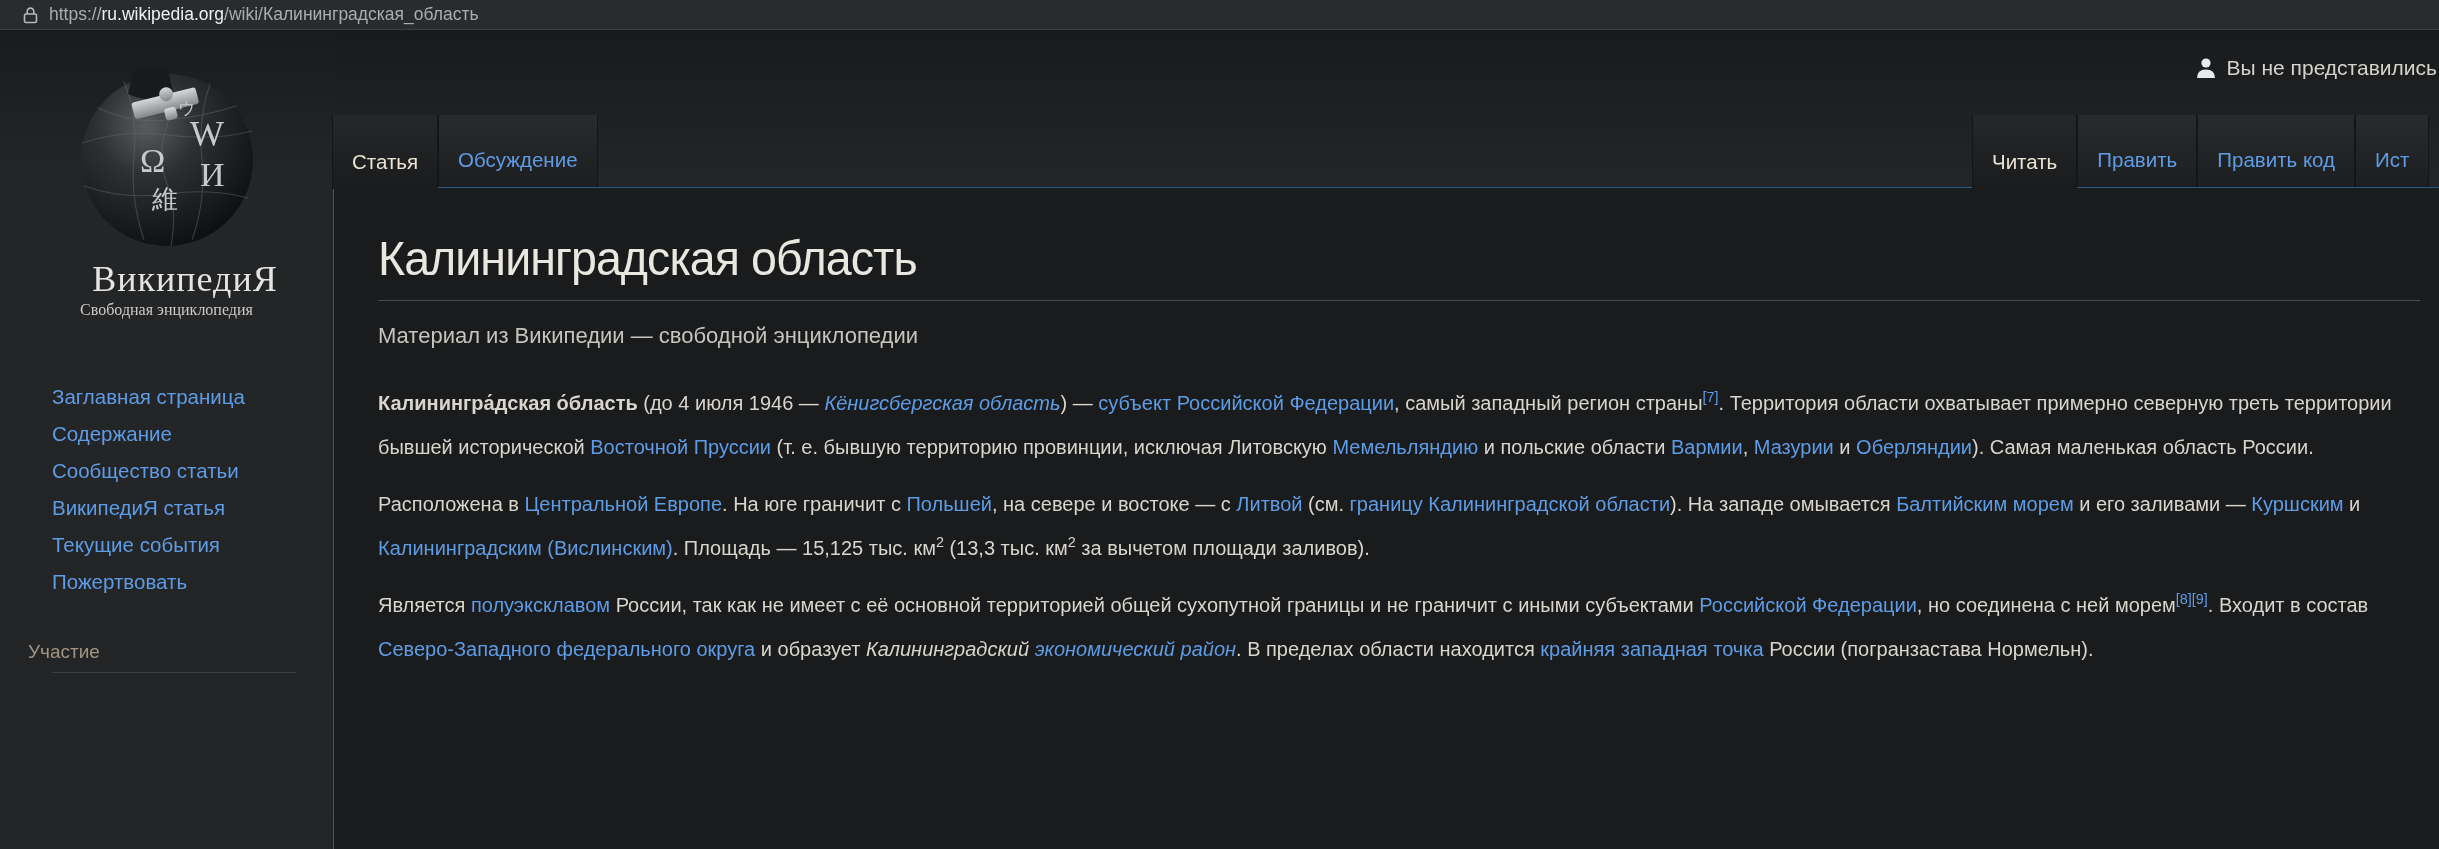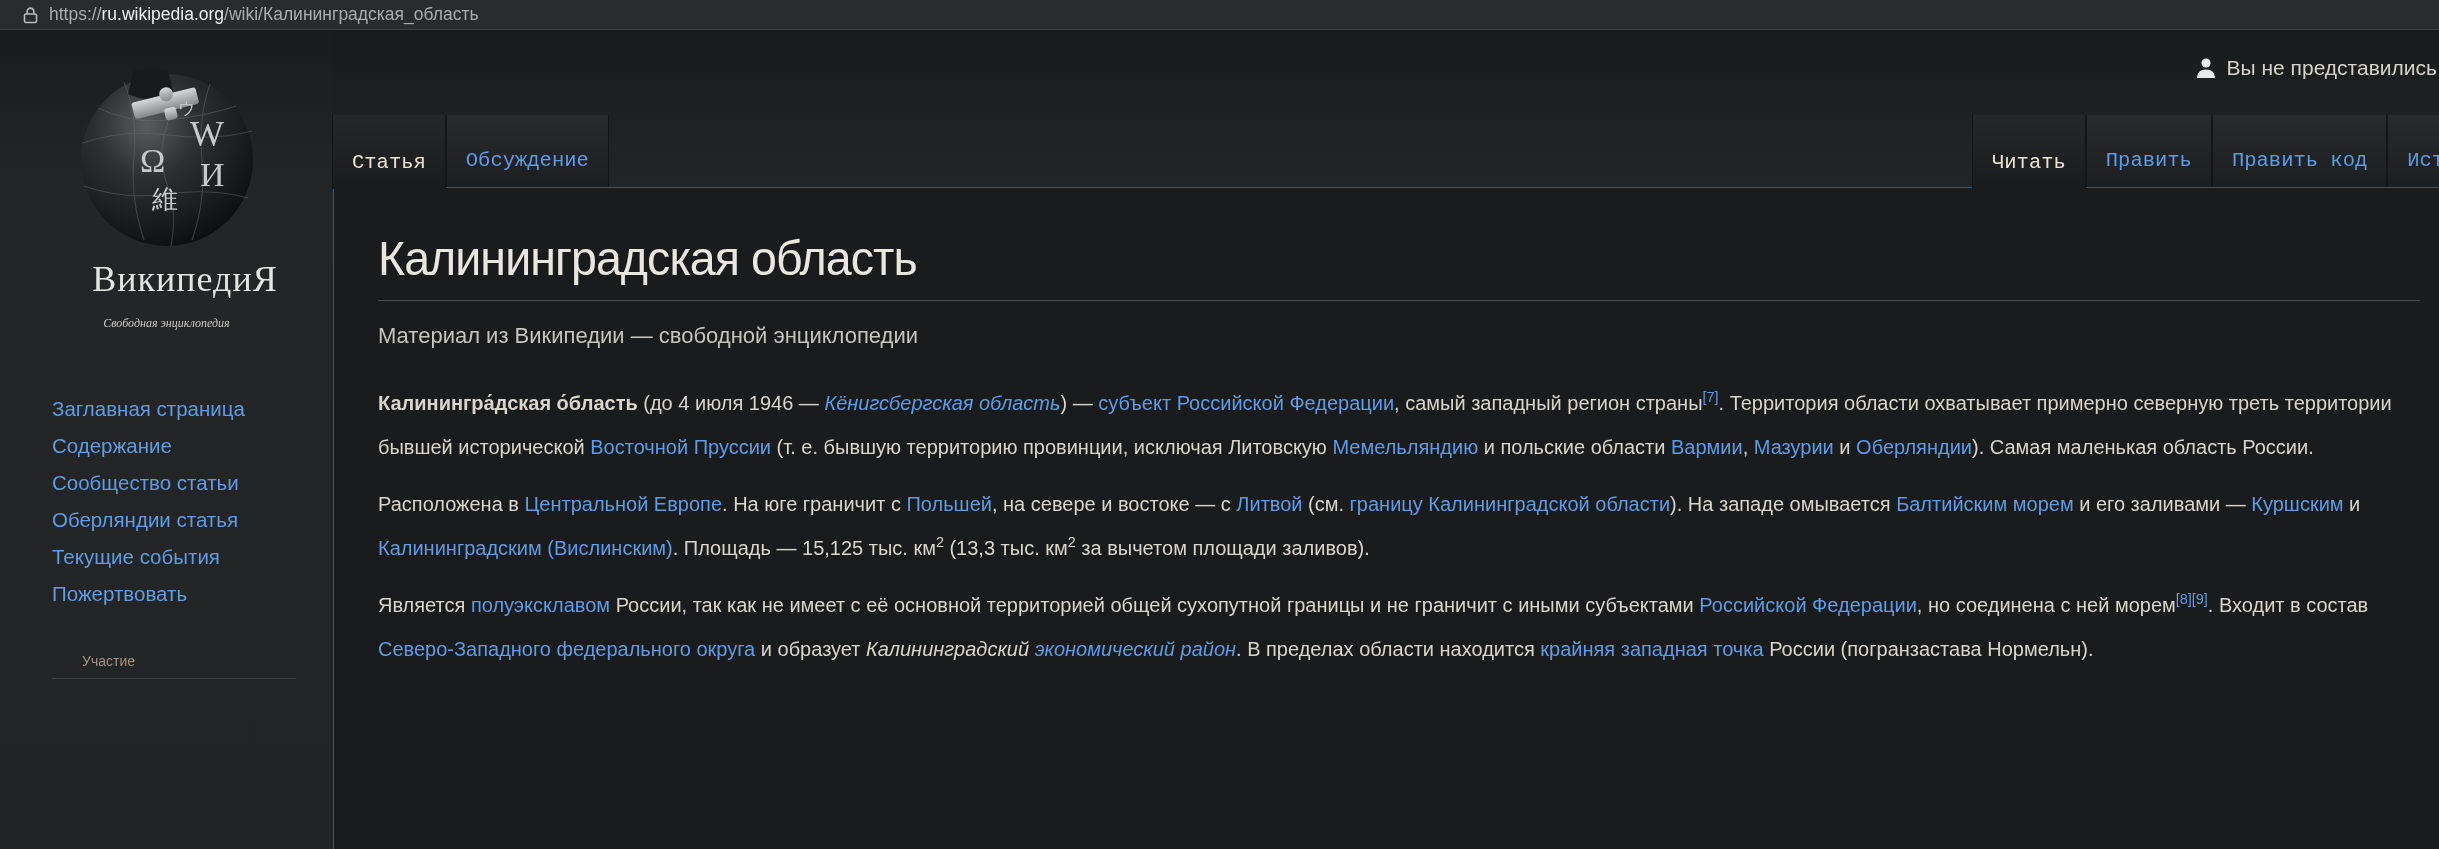--- a/index.html
+++ b/index.html
@@ -37,39 +37,39 @@
     z-index:1;
   }
   .logo{width:100%;text-align:center;cursor:pointer;}
   .logo svg.globe{margin-top:38px;display:inline-block;}
   .wordmark{
     font-family:"Liberation Serif","DejaVu Serif",serif;
     font-size:36px;color:#e4e4e2;letter-spacing:1px;margin-top:6px;padding-left:37px;
   }
   .tagline{
     font-family:"Liberation Serif","DejaVu Serif",serif;
-    font-style:italic;font-size:12px;color:#cccac4;margin-top:16px;
+    font-size:16px;color:#cccac4;margin-top:1px;
   }
   .side-nav{list-style:none;padding:66px 0 0 52px;}
   .side-nav li{margin-bottom:14px;font-size:20.5px;line-height:23px;}
   .side-section-title{
-    padding:34px 0 0 52px;font-size:14px;color:#a29483;margin-left:30px;
+    padding:34px 0 0 28px;font-size:19px;color:#a29483;
   }
   .side-divider{
     border:0;border-top:1px solid #3c3d3e;margin:9px 37px 0 52px;
   }
   .side-nav.second{padding-top:22px;}
   a.link, .link{color:var(--link);text-decoration:none;cursor:pointer;}
   
   .user-status{
     position:absolute;top:56px;right:2px;display:flex;align-items:flex-end;gap:9px;
     font-size:21px;color:#d6d3cc;z-index:5;cursor:pointer;white-space:nowrap;
   }
   
-  .tabs{position:absolute;top:115px;display:flex;z-index:4;font-family:Liberation Mono, monospace;}
+  .tabs{position:absolute;top:115px;display:flex;z-index:4;}
   .tabs.left{left:332px;}
   .tabs.right{left:1972px;}
   .tab{
     height:72px;display:flex;align-items:flex-end;
     padding:0 19px 15px;font-size:20.5px;white-space:nowrap;cursor:pointer;
     background:linear-gradient(#292a2b,#1d1e1f);
     border-left:1px solid #141516;border-right:1px solid #141516;
   }
   .tab .tab-label{color:var(--link);}
   .tab.active{
@@ -167,21 +167,21 @@
       </g>
     </svg>
     <div class="wordmark">ВикипедиЯ</div>
     <div class="tagline">Свободная энциклопедия</div>
   </div>
 
   <ul class="side-nav">
       <li><span class="link">Заглавная страница</span></li>
       <li><span class="link">Содержание</span></li>
       <li><span class="link">Сообщество статьи</span></li>
-      <li><span class="link">Оберляндии статья</span></li>
+      <li><span class="link">ВикипедиЯ статья</span></li>
       <li><span class="link">Текущие события</span></li>
       <li><span class="link">Пожертвовать</span></li>
     </ul>
 
   <div class="side-section-title">Участие</div>
   <hr class="side-divider">
 </div>
 
 <div class="tabs left">
     <div class="tab active">

